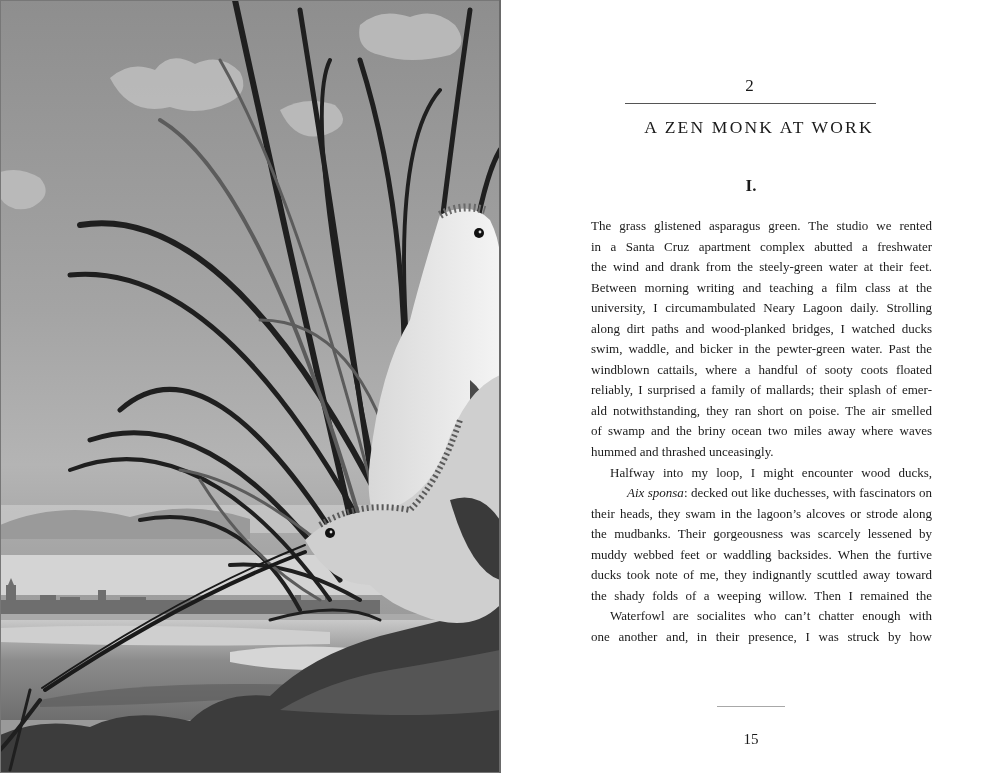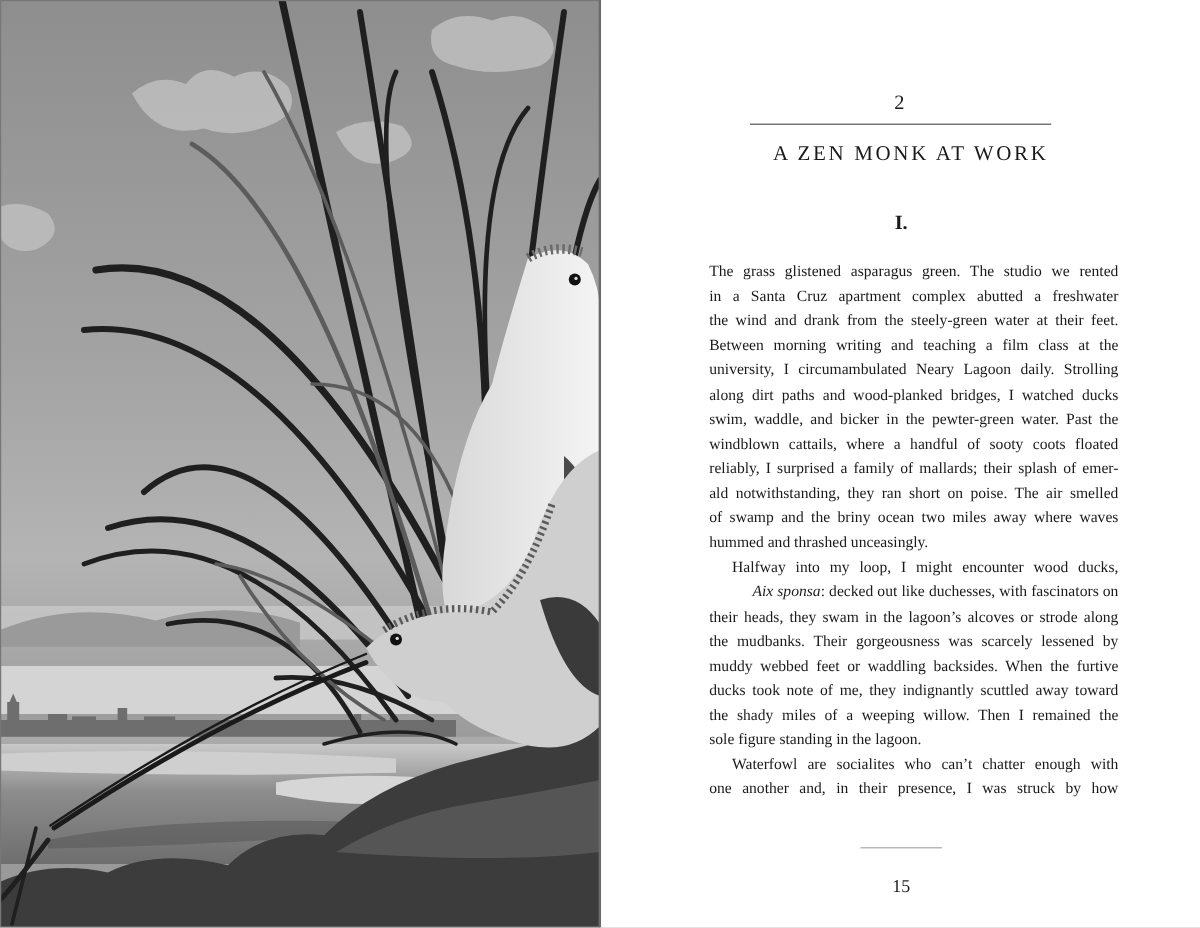--- a/index.html
+++ b/index.html
@@ -198,22 +198,21 @@
       <span class="line">ald notwithstanding, they ran short on poise. The air smelled</span>
       <span class="line">of swamp and the briny ocean two miles away where waves</span>
       <span class="line last">hummed and thrashed unceasingly.</span>
 
       <span class="line indent">Halfway into my loop, I might encounter wood ducks,</span>
       <span class="line"><em>Aix sponsa</em><span>: decked out like duchesses, with fascinators on</span></span>
       <span class="line">their heads, they swam in the lagoon’s alcoves or strode along</span>
       <span class="line">the mudbanks. Their gorgeousness was scarcely lessened by</span>
       <span class="line">muddy webbed feet or waddling backsides. When the furtive</span>
       <span class="line">ducks took note of me, they indignantly scuttled away toward</span>
-      <span class="line">the shady miles of a weeping willow. Then I remained the</span>
-      <span class="line last">sole figure standing in the lagoon.</span>
+      <span class="line">the shady folds of a weeping willow. Then I remained the</span>
 
       <span class="line indent">Waterfowl are socialites who can’t chatter enough with</span>
       <span class="line">one another and, in their presence, I was struck by how</span>
     </div>
 
     <div class="footer-rule"></div>
     <div class="page-number">15</div>
   </div>
 </div>
 

